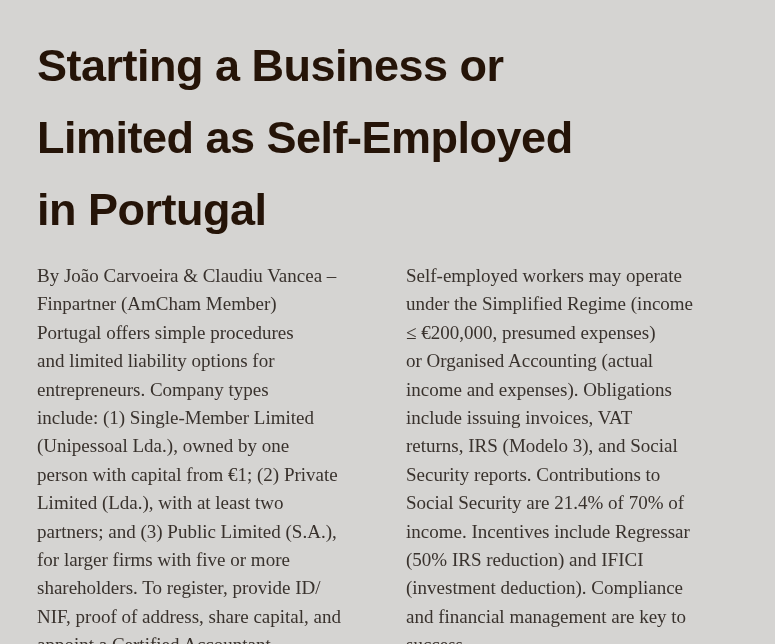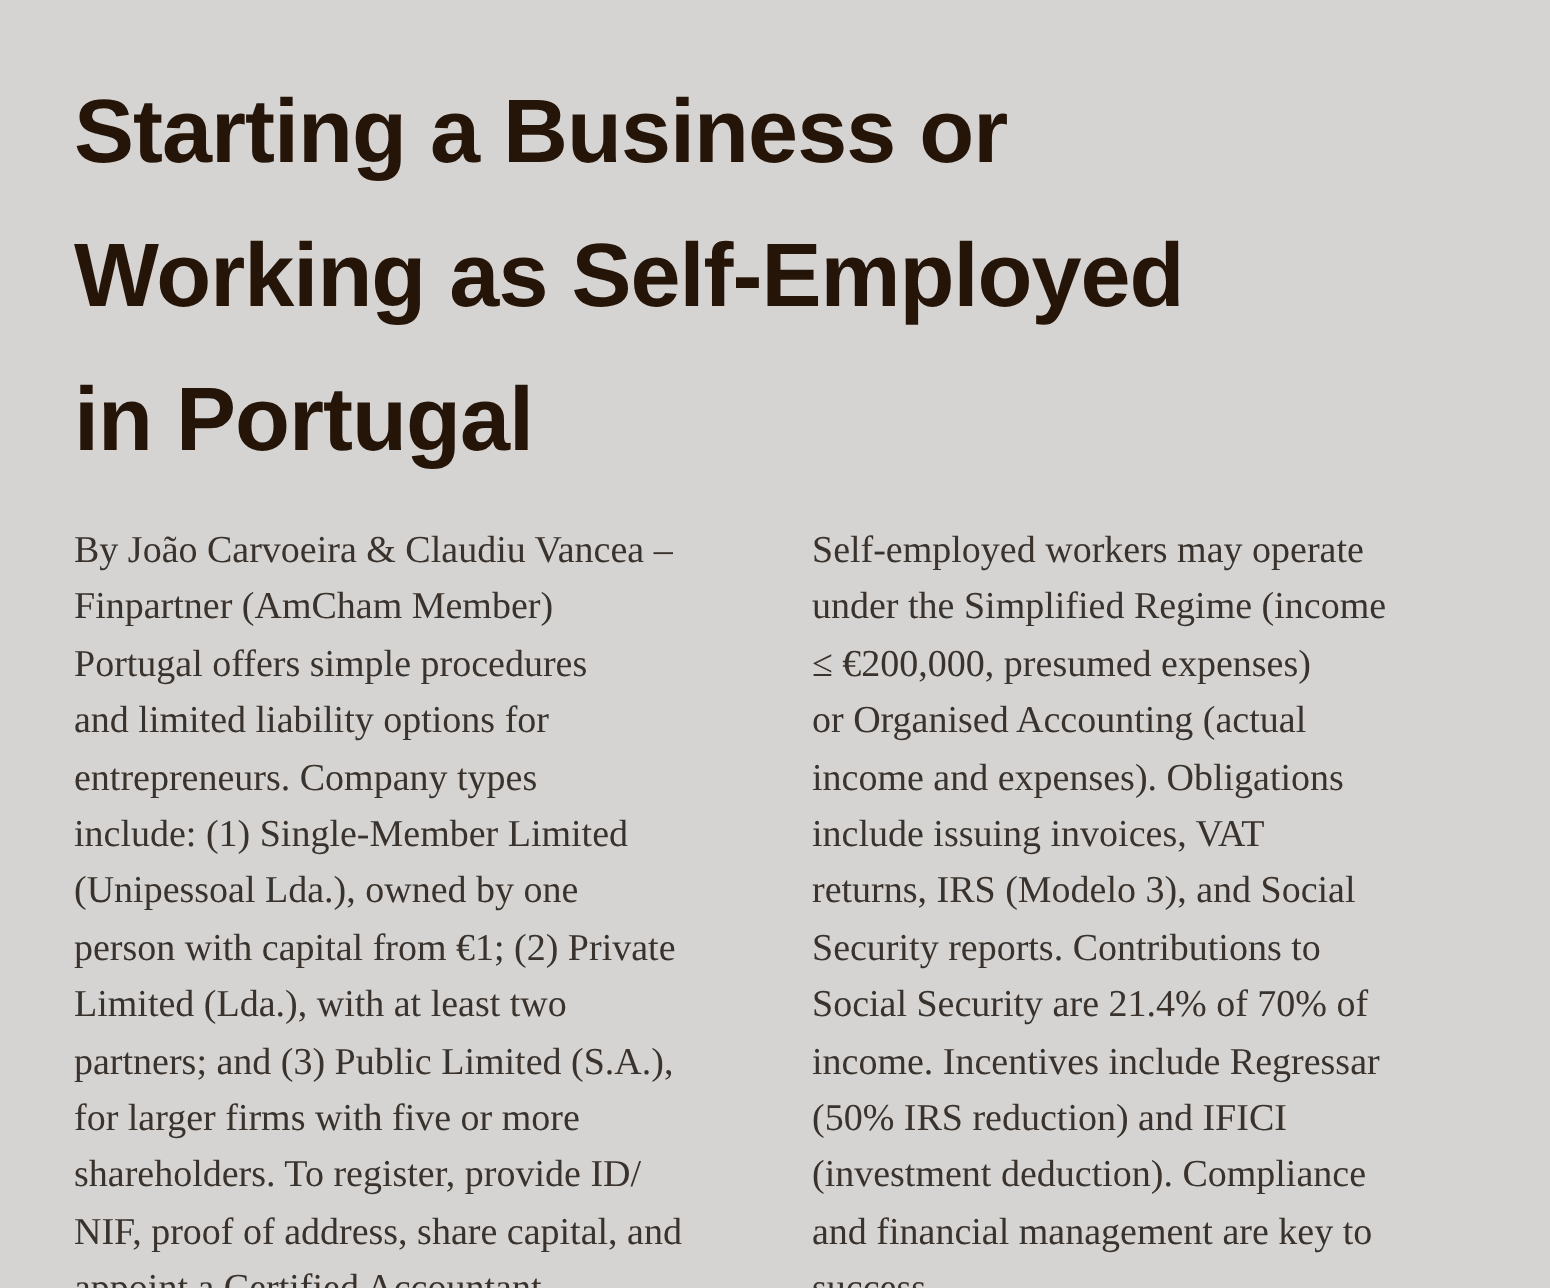--- a/index.html
+++ b/index.html
@@ -45,21 +45,21 @@
     line-height: 28.4px;
     color: #39322d;
     white-space: pre;
   }
 </style>
 </head>
 <body>
 
 <div class="page">
   <h1 class="article-title">Starting a Business or
-Working as Self-Employed
+Limited as Self-Employed
 in Portugal</h1>
   <div class="columns">
     <div class="col">By João Carvoeira &amp; Claudiu Vancea –
 Finpartner (AmCham Member)
 Portugal offers simple procedures
 and limited liability options for
 entrepreneurs. Company types
 include: (1) Single-Member Limited
 (Unipessoal Lda.), owned by one
 person with capital from €1; (2) Private

